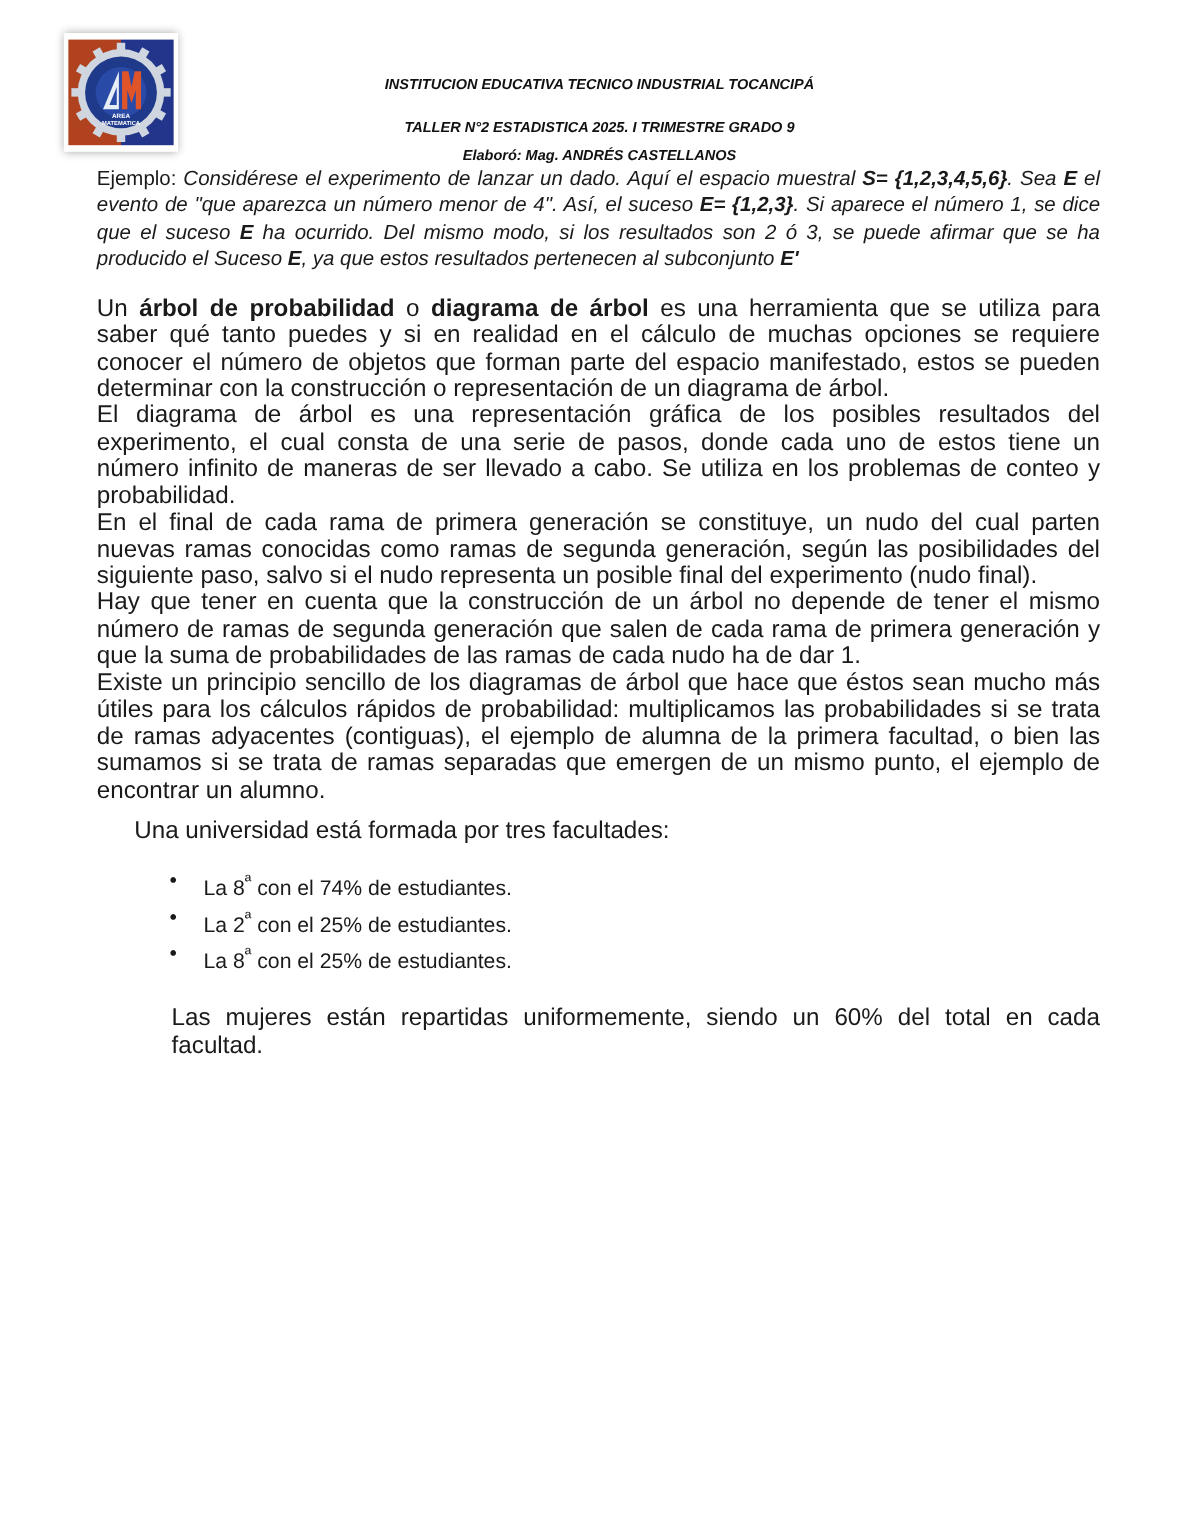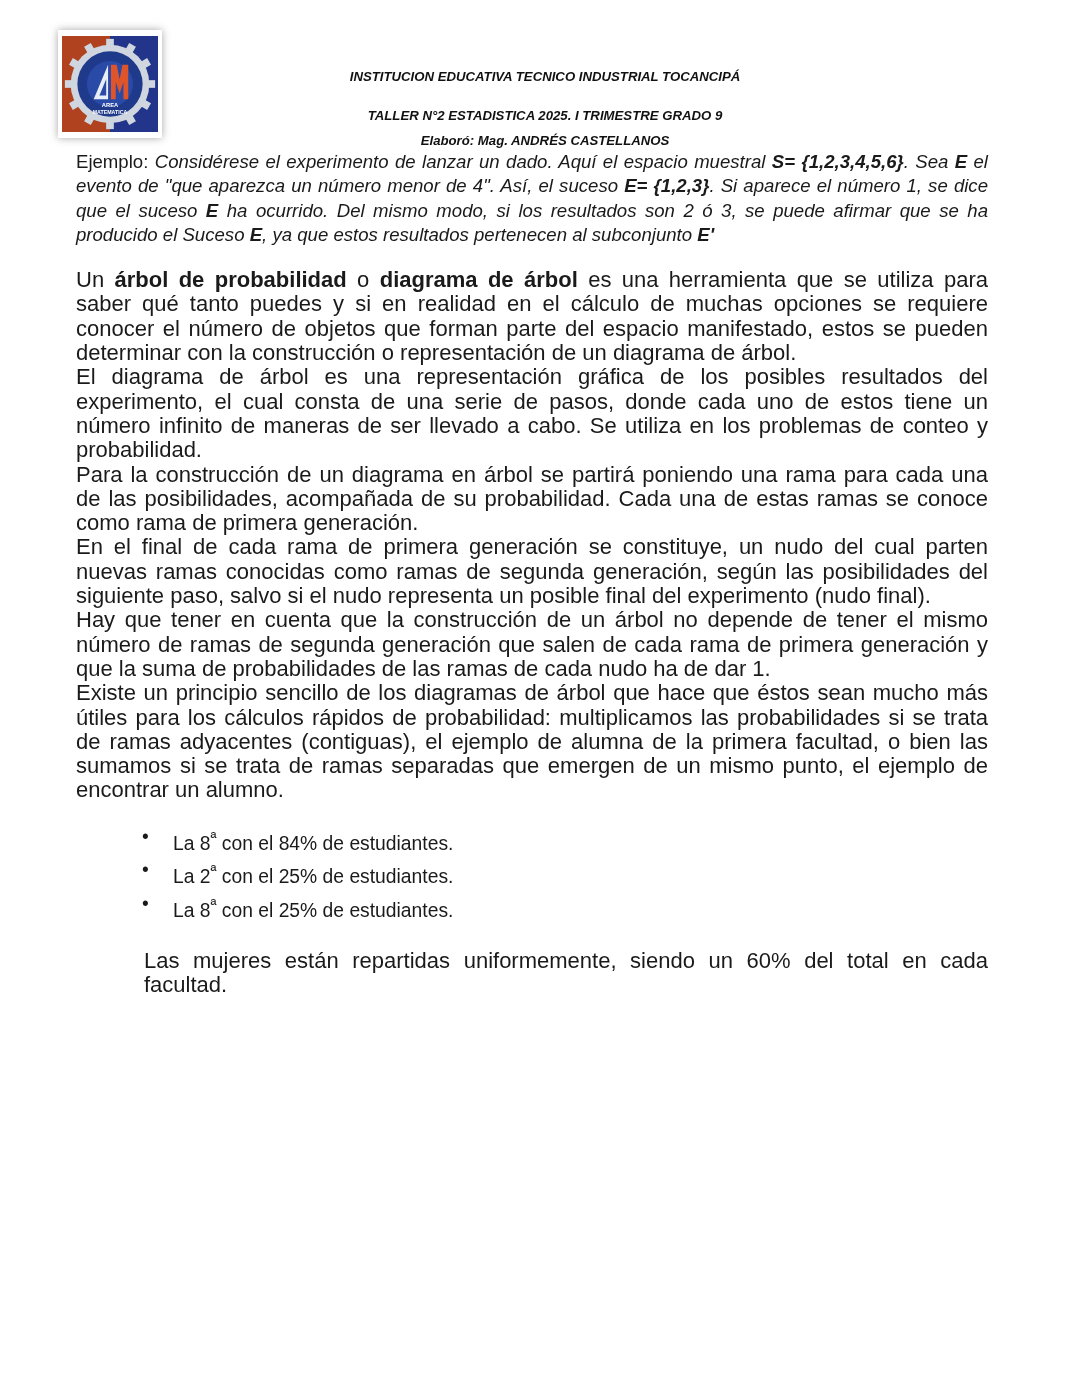--- a/index.html
+++ b/index.html
@@ -9,21 +9,21 @@
     }
     .logo {
       position: absolute; left: 58px; top: 30px; width: 104px; height: 108px;
       box-shadow: 0 0 8px rgba(0,0,0,0.35); background: #fff; padding: 4px; box-sizing: border-box;
     }
     .logo svg { width: 100%; height: 100%; display: block; }
     .hdr { position: absolute; left: 0; width: 1090px; text-align: center; font-weight: bold; font-style: italic; font-size: 13.2px; color: #111; }
     .hdr1 { top: 69px; }
     .hdr2 { top: 108px; }
     .hdr3 { top: 133px; }
-    .content { position: absolute; left: 76px; top: 150px; width: 912px; }
+    .content { position: absolute; left: 88px; top: 150px; width: 912px; }
     p { margin: 0; font-size: 22px; line-height: 24.3px; text-align: justify; }
     .ex { font-size: 18.6px; line-height: 24.3px; }
     .ex i { font-style: italic; }
     h2 { margin: 0; font-size: 20px; font-weight: bold; letter-spacing: 0.2px; }
     .h-diag { margin-top: 15px; }
     .p1 { margin-top: 21px; }
     .pp { }
     .h-ej { margin-top: 21px; font-size: 20px; }
     .intro { margin-left: 34px; margin-top: 13px; }
     ul { margin: 21px 0 0 0; padding: 0; list-style: none; }
@@ -74,26 +74,26 @@
 <div class="hdr hdr3">Elaboró: Mag. ANDRÉS CASTELLANOS</div>
 
 <div class="content">
 
   <p class="ex"><span>Ejemplo: </span><i><span>Considérese el experimento de lanzar un dado. Aquí el espacio muestral </span><b>S= {1,2,3,4,5,6}</b><span>. Sea </span><b>E</b><span> el evento de "que aparezca un número menor de 4". Así, el suceso </span><b>E= {1,2,3}</b><span>. Si aparece el número 1, se dice que el suceso </span><b>E</b><span> ha ocurrido. Del mismo modo, si los resultados son 2 ó 3, se puede afirmar que se ha producido el Suceso </span><b>E</b><span>, ya que estos resultados pertenecen al subconjunto </span><b>E'</b></i></p>
 
 
   <p class="p1"><span>Un </span><b>árbol de probabilidad</b><span> o </span><b>diagrama de árbol</b><span> es una herramienta que se utiliza para saber qué tanto puedes y si en realidad en el cálculo de muchas opciones se requiere conocer el número de objetos que forman parte del </span><span>espacio manifestado</span><span>, estos se pueden determinar con la construcción o representación de un </span><span>diagrama de árbol</span><span>.</span></p>
 
   <p class="pp">El diagrama de árbol es una representación gráfica de los posibles resultados del experimento, el cual consta de una serie de pasos, donde cada uno de estos tiene un número infinito de maneras de ser llevado a cabo. Se utiliza en los problemas de conteo y probabilidad.</p>
-  <p class="pp">Para la construcción de un diagrama en árbol se partirá poniendo una rama para cada una de las posibilidades, acompañada de su probabilidad. Cada una de estas ramas se conoce como rama de primera generación.</p>
   <p class="pp">En el final de cada rama de primera generación se constituye, un nudo del cual parten nuevas ramas conocidas como ramas de segunda generación, según las posibilidades del siguiente paso, salvo si el nudo representa un posible final del experimento (nudo final).</p>
   <p class="pp">Hay que tener en cuenta que la construcción de un árbol no depende de tener el mismo número de ramas de segunda generación que salen de cada rama de primera generación y que la suma de probabilidades de las ramas de cada nudo ha de dar 1.</p>
   <p class="pp">Existe un principio sencillo de los diagramas de árbol que hace que éstos sean mucho más útiles para los cálculos rápidos de probabilidad: multiplicamos las probabilidades si se trata de ramas adyacentes (contiguas), el ejemplo de alumna de la primera facultad, o bien las sumamos si se trata de ramas separadas que emergen de un mismo punto, el ejemplo de encontrar un alumno.</p>
 
+  <p class="intro">Una universidad está formada por tres facultades:</p>
 
   <ul>
-    <li><span class="dot">•</span><span>La 8</span><sup>ª</sup><span> con el 84% de estudiantes.</span></li>
+    <li><span class="dot">•</span><span>La 8</span><sup>ª</sup><span> con el 74% de estudiantes.</span></li>
     <li><span class="dot">•</span><span>La 2</span><sup>ª</sup><span> con el 25% de estudiantes.</span></li>
     <li><span class="dot">•</span><span>La 8</span><sup>ª</sup><span> con el 25% de estudiantes.</span></li>
   </ul>
 
   <p class="final">Las mujeres están repartidas uniformemente, siendo un 60% del total en cada facultad.</p>
 </div>
 
 </body></html>

